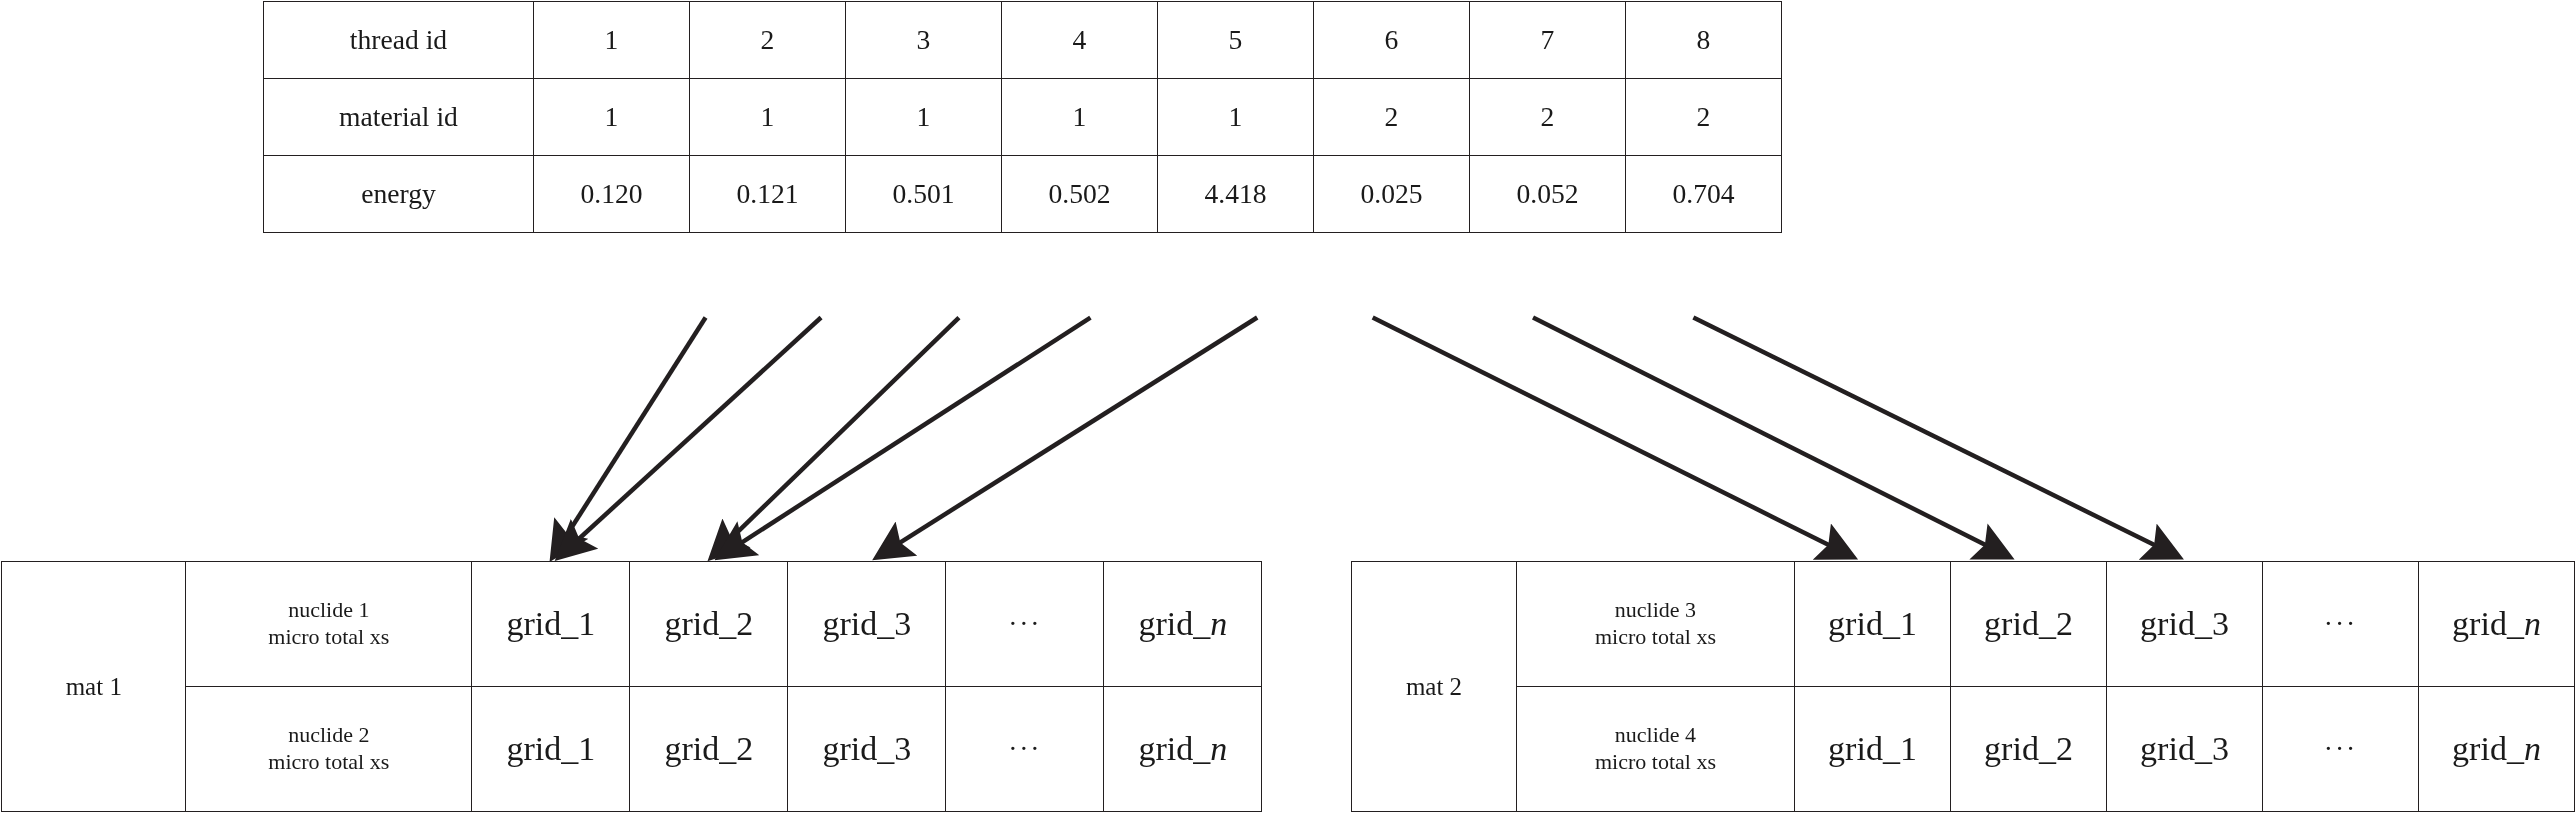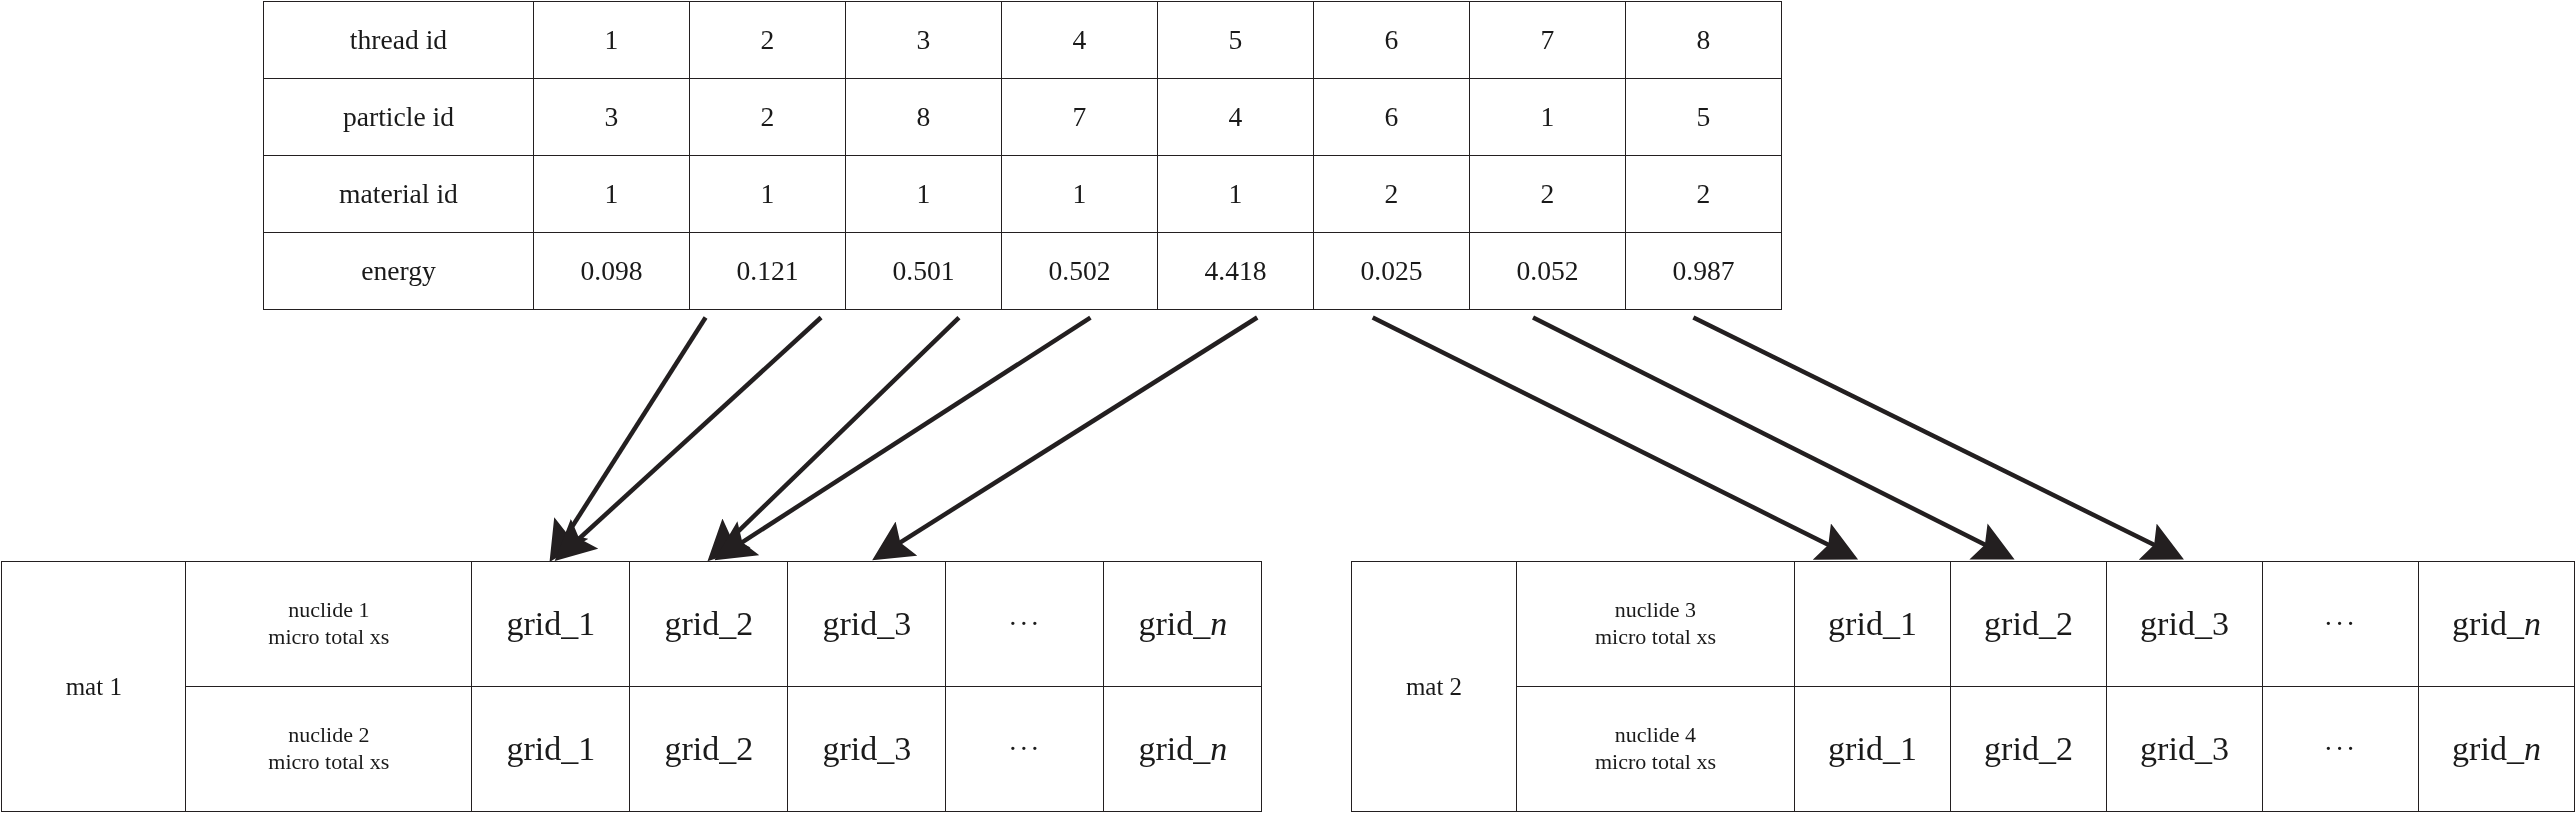--- a/index.html
+++ b/index.html
@@ -69,51 +69,40 @@
         <td class="valcell">1</td>
         <td class="valcell">2</td>
         <td class="valcell">3</td>
         <td class="valcell">4</td>
         <td class="valcell">5</td>
         <td class="valcell">6</td>
         <td class="valcell">7</td>
         <td class="valcell">8</td>
       </tr>
       <tr>
-        <td class="rowlabel">particle id</td>
-        <td class="valcell">3</td>
-        <td class="valcell">2</td>
-        <td class="valcell">8</td>
-        <td class="valcell">7</td>
-        <td class="valcell">4</td>
-        <td class="valcell">6</td>
-        <td class="valcell">1</td>
-        <td class="valcell">5</td>
-      </tr>
-      <tr>
         <td class="rowlabel">material id</td>
         <td class="valcell">1</td>
         <td class="valcell">1</td>
         <td class="valcell">1</td>
         <td class="valcell">1</td>
         <td class="valcell">1</td>
         <td class="valcell">2</td>
         <td class="valcell">2</td>
         <td class="valcell">2</td>
       </tr>
       <tr>
         <td class="rowlabel">energy</td>
-        <td class="valcell">0.098</td>
+        <td class="valcell">0.120</td>
         <td class="valcell">0.121</td>
         <td class="valcell">0.501</td>
         <td class="valcell">0.502</td>
         <td class="valcell">4.418</td>
         <td class="valcell">0.025</td>
         <td class="valcell">0.052</td>
-        <td class="valcell">0.987</td>
+        <td class="valcell">0.704</td>
       </tr>
     </tbody>
   </table>
 
   <table id="mat1-table" class="grid-table mat-table">
     <tbody>
       <tr>
         <td class="matname" rowspan="2">mat 1</td>
         <td class="nuclide">
           <span>nuclide 1</span><br>

